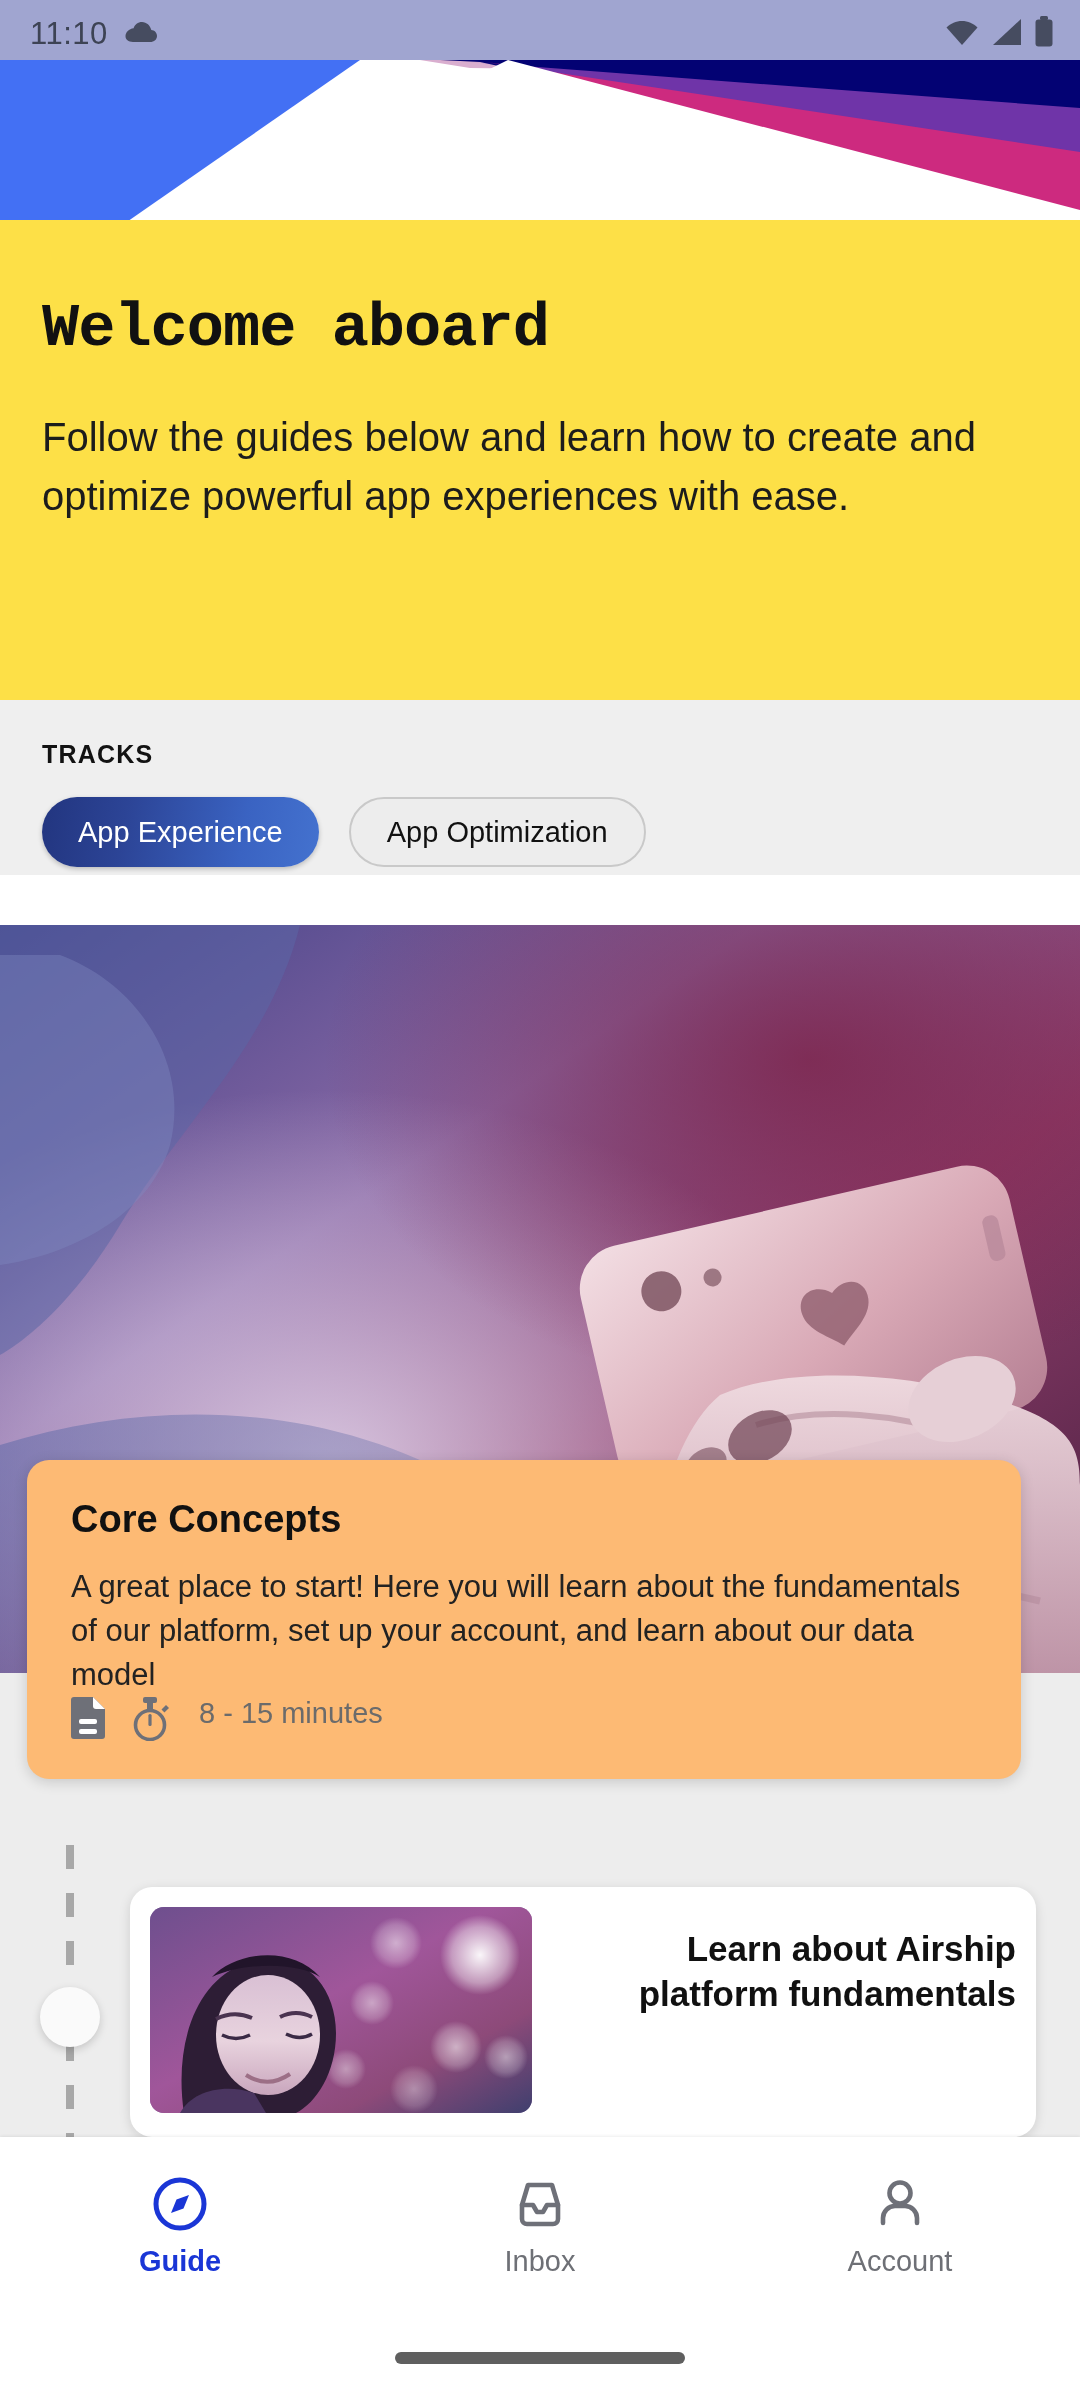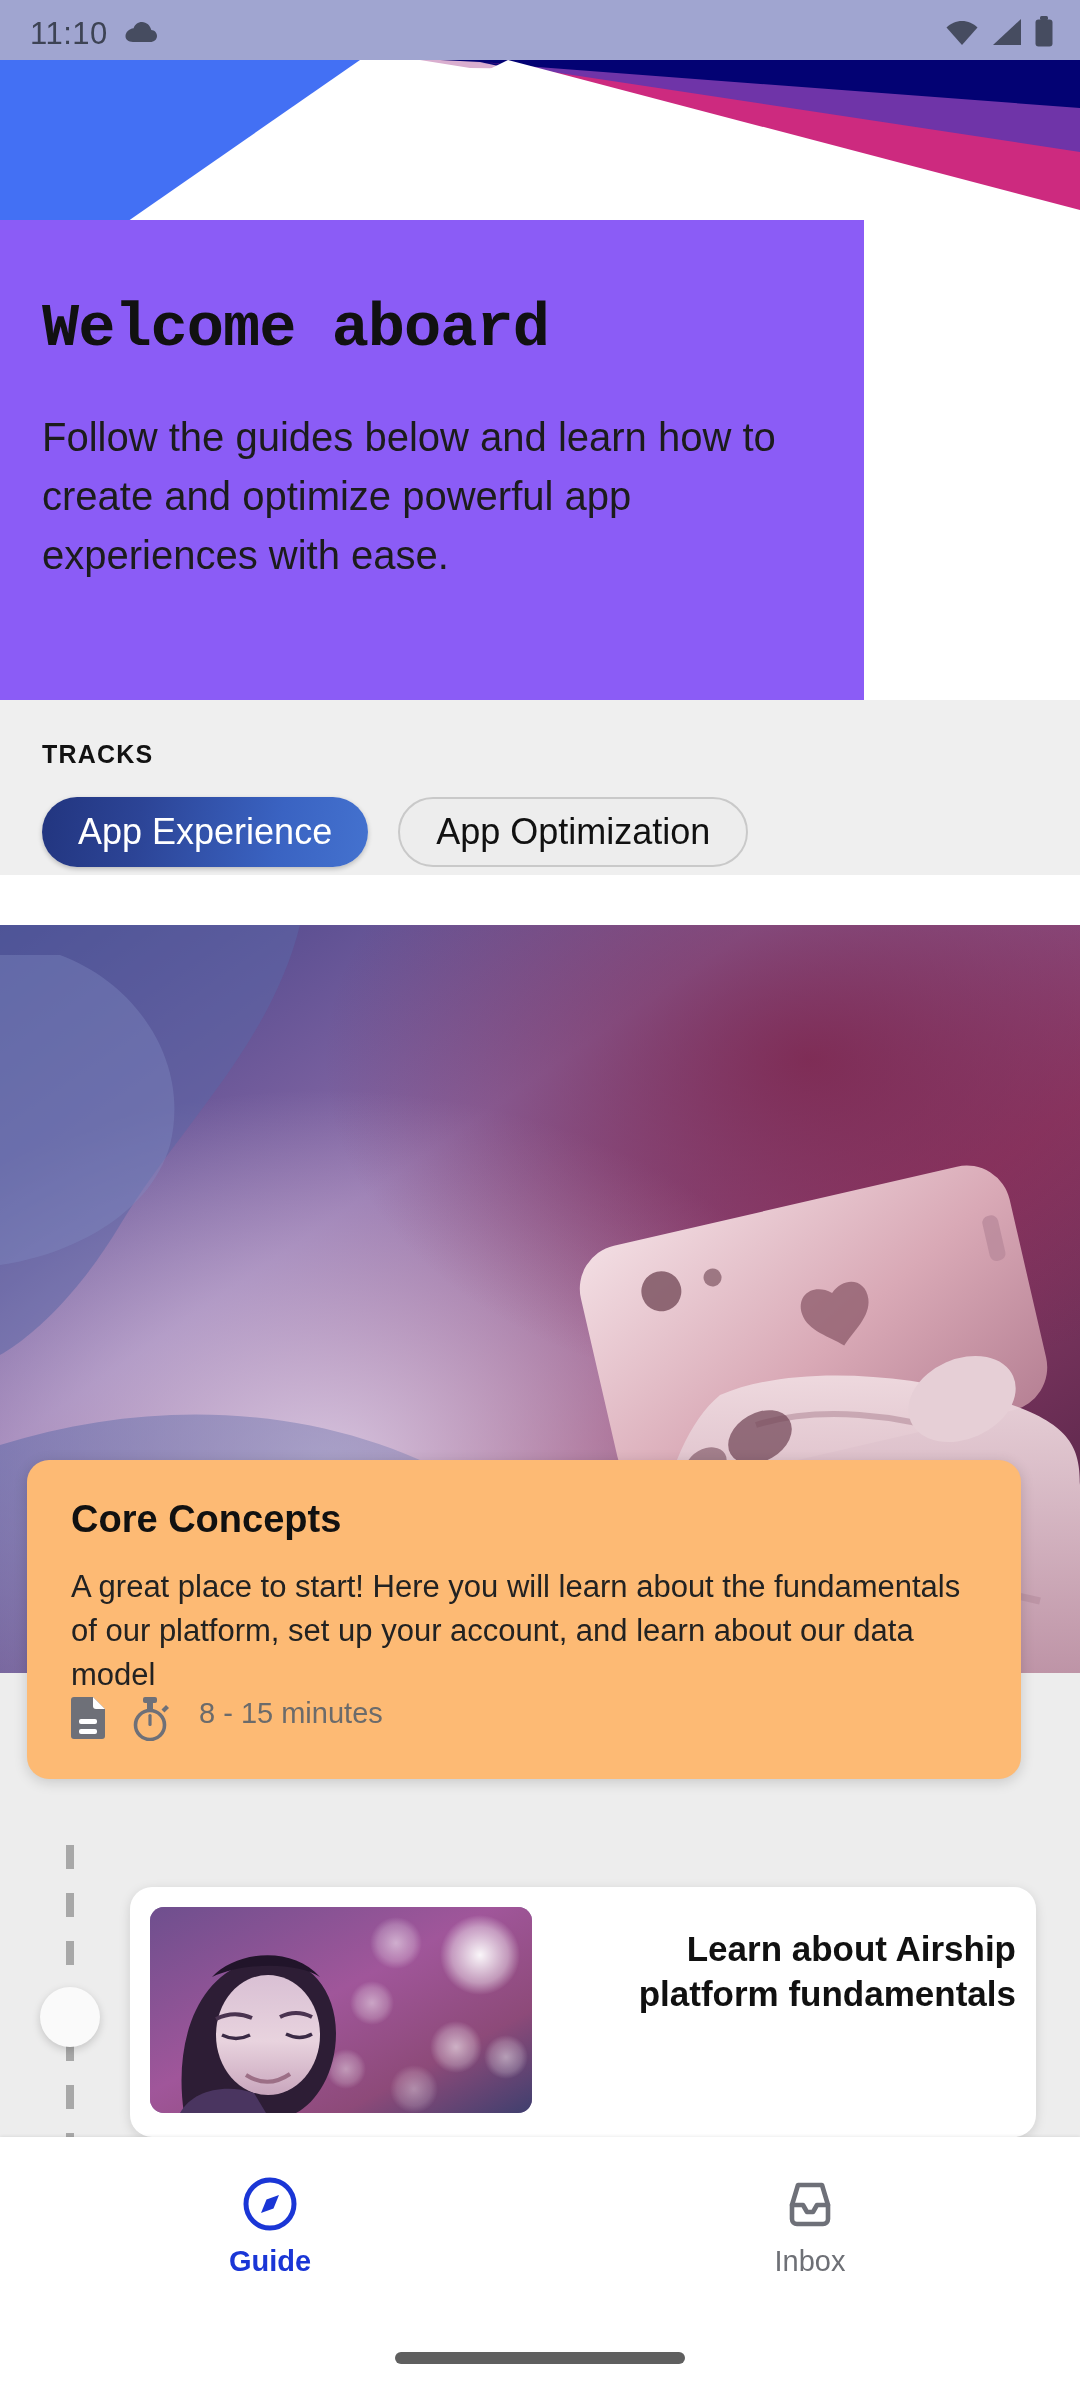--- a/index.html
+++ b/index.html
@@ -23,22 +23,22 @@
 
   
   .banner{
     position:absolute; top:60px; left:0; width:1080px; height:160px;
     overflow:hidden; background:#fff; z-index:5;
   }
   .banner svg{ display:block; width:1080px; height:160px; }
 
   
   .header-zone{
-    position:absolute; top:220px; left:0; width:864px; height:480px;
-    background:#8b5cf6; padding:0 42px; z-index:4;
+    position:absolute; top:220px; left:0; width:1080px; height:480px;
+    background:#fde047; padding:0 42px; z-index:4;
   }
   .page-title{
     font-family:"Liberation Mono", "DejaVu Sans Mono", monospace;
     font-size:62px; font-weight:700; color:#111; letter-spacing:-1px;
     margin-top:78px; line-height:1;
   }
   .page-sub{
     margin-top:48px; font-size:40px; line-height:1.48; color:#1c1c1c;
     max-width:1000px;
   }
@@ -47,21 +47,21 @@
   .tracks{
     position:absolute; top:700px; left:0; width:1080px; height:175px;
     background:#efefef; padding:40px 42px 0; z-index:4;
   }
   .tracks-label{
     font-size:25px; font-weight:700; color:#121212; letter-spacing:1.2px;
   }
   .chips{ display:flex; gap:30px; margin-top:28px; }
   .chip{
     height:70px; border-radius:40px; display:flex; align-items:center;
-    justify-content:center; padding:0 36px; font-size:36px; white-space:nowrap;
+    justify-content:center; padding:0 36px; font-size:29px; white-space:nowrap;
   }
   .chip-active{
     background:linear-gradient(100deg,#22357f 0%,#2c4496 30%,#3a63c2 72%,#4472cf 100%);
     color:#fff; box-shadow:0 2px 5px rgba(0,0,0,.22);
   }
   .chip-idle{
     background:#ededed; color:#111; border:2px solid #c9c9c9;
   }
 
   
@@ -344,14 +344,23 @@
   </div>
   <div class="navitem nav-idle">
     <span>
       <svg width="58" height="58" viewBox="0 0 58 58">
           <path d="M11 30 L17 10 h24 l6 20 v14 a5 5 0 0 1-5 5 H16 a5 5 0 0 1-5-5 z" fill="none" stroke="#6e7078" stroke-width="4.6" stroke-linejoin="round"></path>
           <path d="M11 30 h11 l4 7 h6 l4 -7 h11" fill="none" stroke="#6e7078" stroke-width="4.6" stroke-linejoin="round" stroke-linecap="round"></path>
         </svg>
     </span>
     <span class="navlabel">Inbox</span>
   </div>
+  <div class="navitem nav-idle">
+    <span>
+      <svg width="58" height="58" viewBox="0 0 58 58">
+          <circle cx="29" cy="18" r="10.5" fill="none" stroke="#6e7078" stroke-width="4.6"></circle>
+          <path d="M12 48 v-5 a12 12 0 0 1 12-12 h10 a12 12 0 0 1 12 12 v5" fill="none" stroke="#6e7078" stroke-width="4.6" stroke-linecap="round"></path>
+        </svg>
+    </span>
+    <span class="navlabel">Account</span>
+  </div>
   <div class="gesturebar"></div>
 </div>
 
 </body></html>

